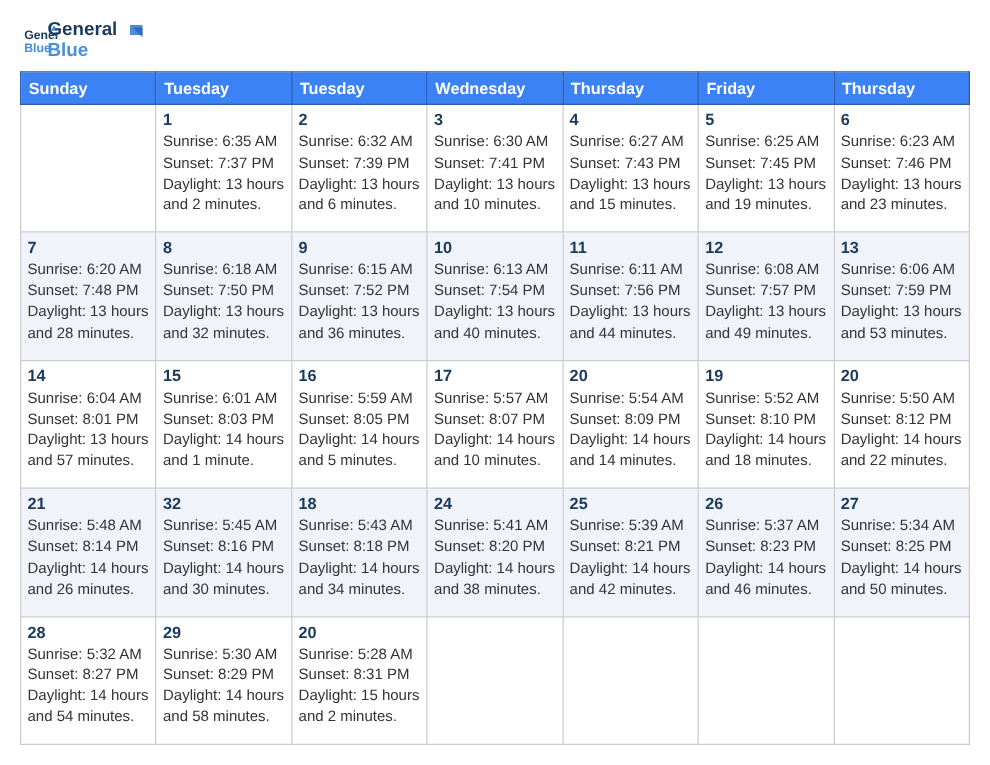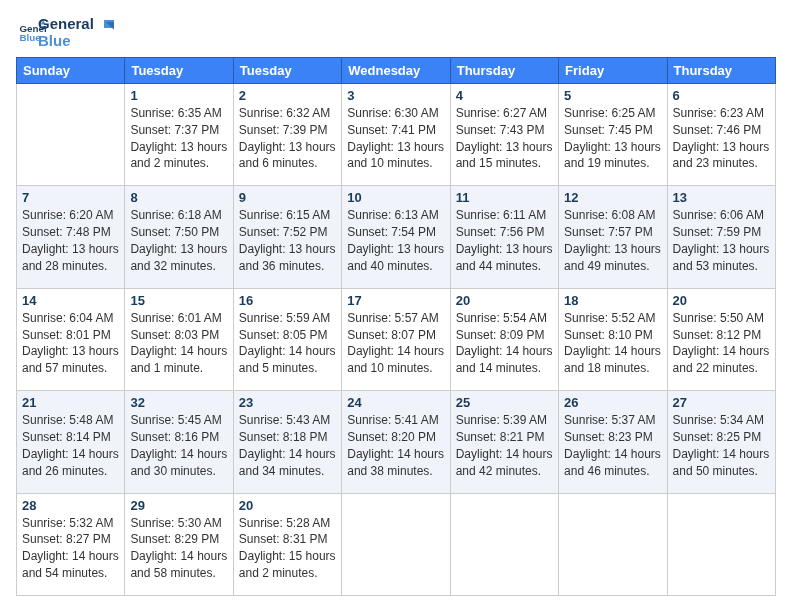--- a/index.html
+++ b/index.html
@@ -201,39 +201,39 @@
           </td>
           <td>
             <span class="day-number">17</span>
             <div class="cell-text">Sunrise: 5:57 AM<br>Sunset: 8:07 PM<br>Daylight: 14 hours<br>and 10 minutes.</div>
           </td>
           <td>
             <span class="day-number">20</span>
             <div class="cell-text">Sunrise: 5:54 AM<br>Sunset: 8:09 PM<br>Daylight: 14 hours<br>and 14 minutes.</div>
           </td>
           <td>
-            <span class="day-number">18</span>
+            <span class="day-number">19</span>
             <div class="cell-text">Sunrise: 5:52 AM<br>Sunset: 8:10 PM<br>Daylight: 14 hours<br>and 18 minutes.</div>
           </td>
           <td>
             <span class="day-number">20</span>
             <div class="cell-text">Sunrise: 5:50 AM<br>Sunset: 8:12 PM<br>Daylight: 14 hours<br>and 22 minutes.</div>
           </td>
         </tr>
         <tr class="alt-row">
           <td>
             <span class="day-number">21</span>
             <div class="cell-text">Sunrise: 5:48 AM<br>Sunset: 8:14 PM<br>Daylight: 14 hours<br>and 26 minutes.</div>
           </td>
           <td>
             <span class="day-number">32</span>
             <div class="cell-text">Sunrise: 5:45 AM<br>Sunset: 8:16 PM<br>Daylight: 14 hours<br>and 30 minutes.</div>
           </td>
           <td>
-            <span class="day-number">23</span>
+            <span class="day-number">18</span>
             <div class="cell-text">Sunrise: 5:43 AM<br>Sunset: 8:18 PM<br>Daylight: 14 hours<br>and 34 minutes.</div>
           </td>
           <td>
             <span class="day-number">24</span>
             <div class="cell-text">Sunrise: 5:41 AM<br>Sunset: 8:20 PM<br>Daylight: 14 hours<br>and 38 minutes.</div>
           </td>
           <td>
             <span class="day-number">25</span>
             <div class="cell-text">Sunrise: 5:39 AM<br>Sunset: 8:21 PM<br>Daylight: 14 hours<br>and 42 minutes.</div>
           </td>

